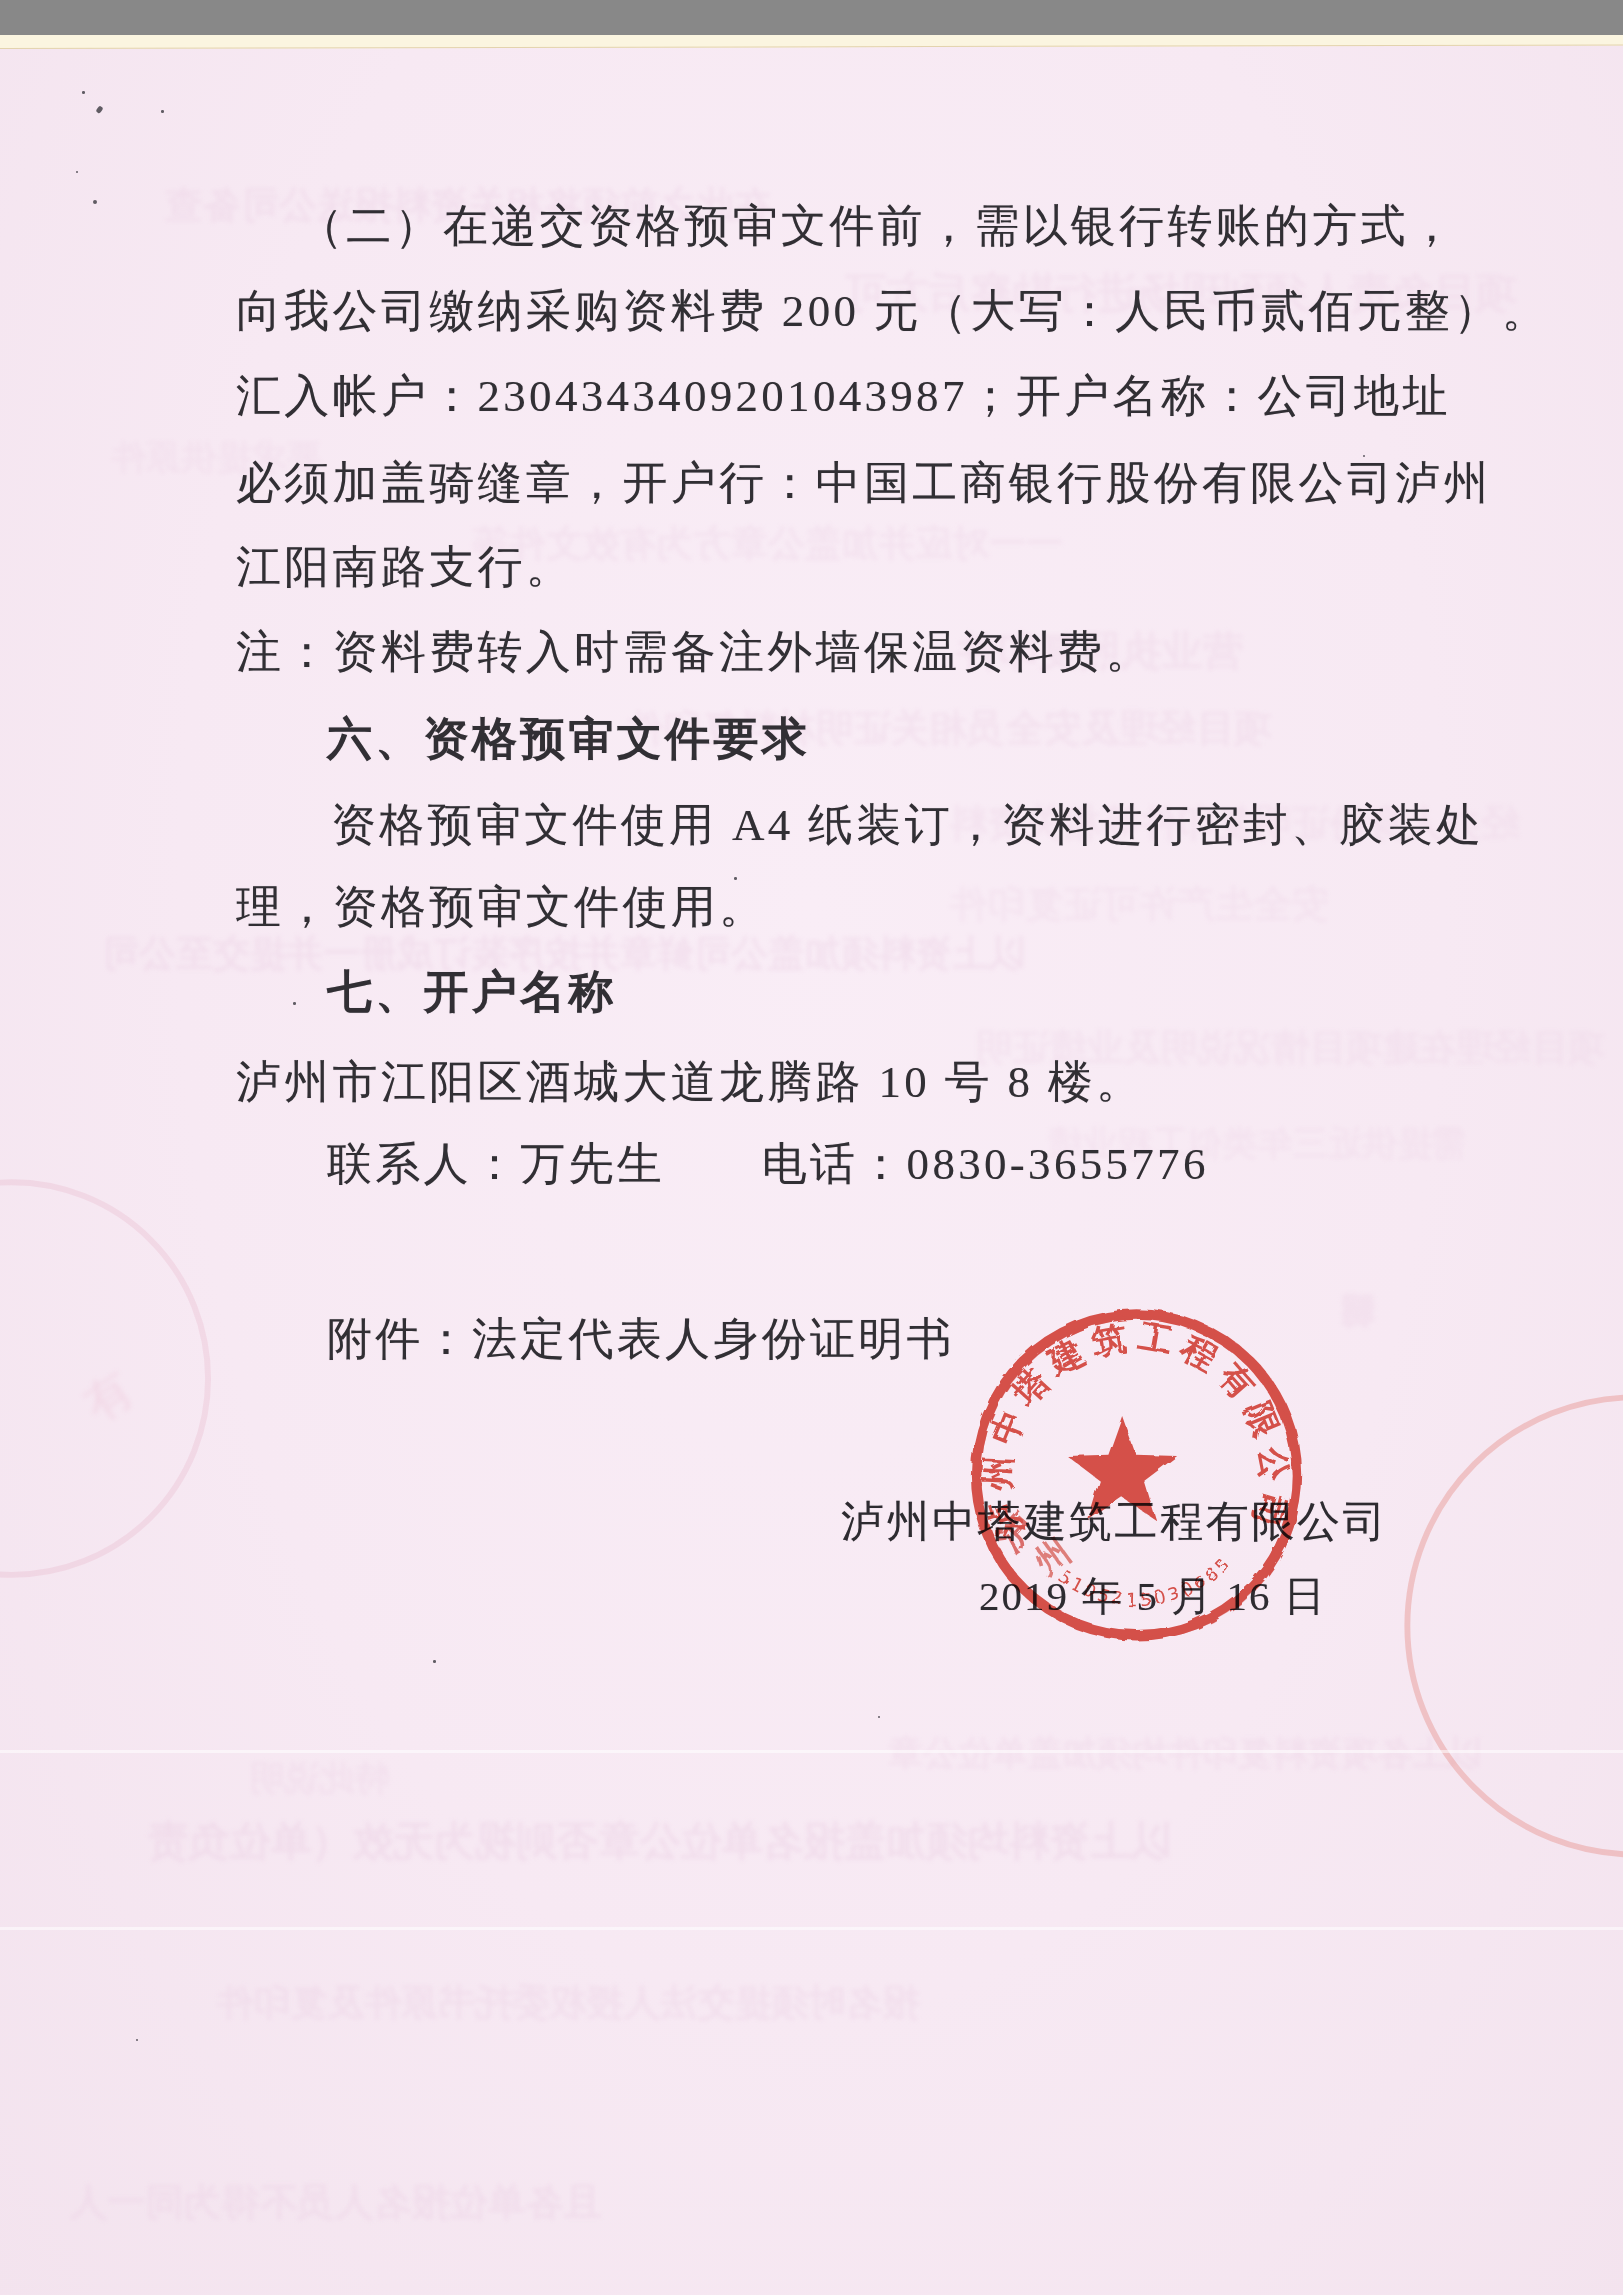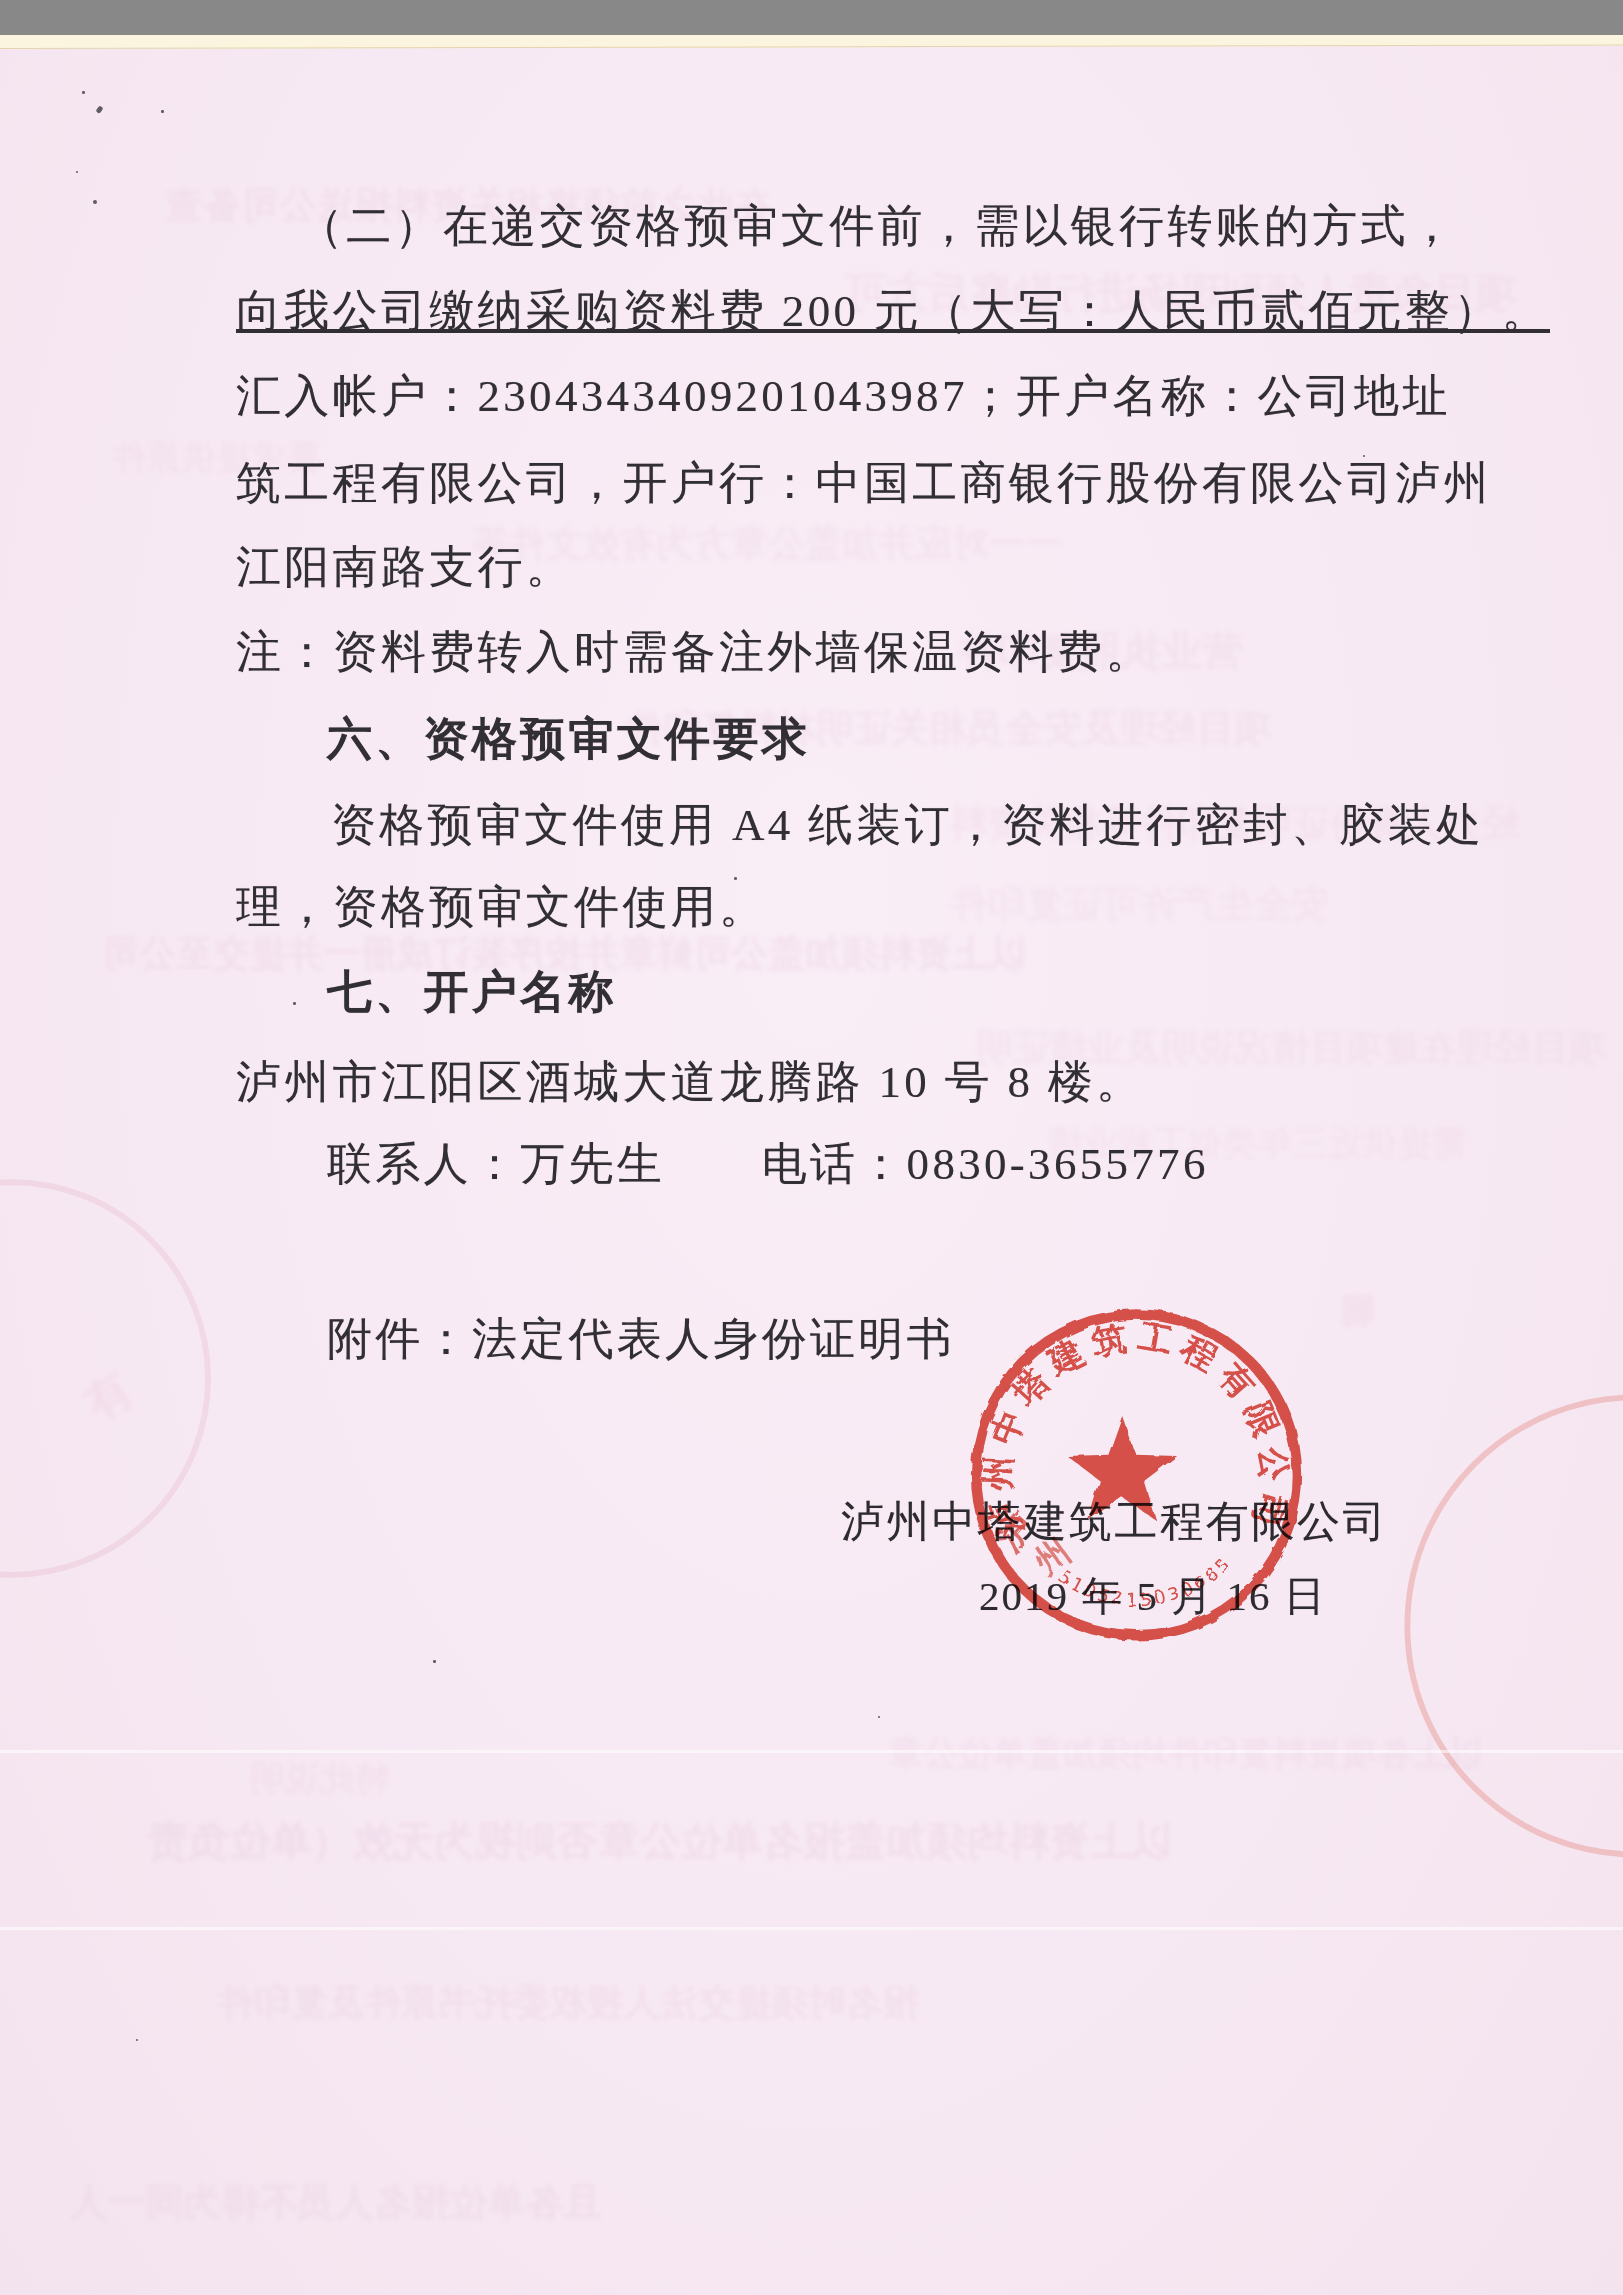--- a/index.html
+++ b/index.html
@@ -87,23 +87,23 @@
   <svg class="faint-svg" style="left:0;top:1113px;" width="458" height="524" viewBox="0 0 700 800">
     <circle cx="18" cy="352" r="300" fill="none" stroke="#dc8fae" stroke-width="9" opacity="0.18"></circle>
     <text x="150" y="420" font-size="72" fill="#e5a0bd" opacity="0.22" transform="rotate(-35 150 420)" style="filter:blur(4px);font-family:'Liberation Serif',serif;">有</text>
   </svg>
   <svg class="faint-svg" style="left:1342px;top:1342px;" width="281" height="524" viewBox="0 0 430 800">
     <circle cx="450" cy="380" r="350" fill="none" stroke="#e06054" stroke-width="9" opacity="0.28"></circle>
   </svg>
 
   <div>
     <span class="line" style="left:298px;top:166px;">（二）在递交资格预审文件前，需以银行转账的方式，</span>
-    <span class="line" style="left:236px;top:251px;text-decoration:underline;">向我公司缴纳采购资料费 200 元（大写：人民币贰佰元整）。</span>
+    <span class="line" style="left:236px;top:251px;">向我公司缴纳采购资料费 200 元（大写：人民币贰佰元整）。</span>
     <span class="line" style="left:236px;top:336px;">汇入帐户：2304343409201043987；开户名称：公司地址</span>
-    <span class="line" style="left:236px;top:423px;">筑工程有限公司，开户行：中国工商银行股份有限公司泸州</span>
+    <span class="line" style="left:236px;top:423px;">必须加盖骑缝章，开户行：中国工商银行股份有限公司泸州</span>
     <span class="line" style="left:236px;top:507px;">江阳南路支行。</span>
     <span class="line" style="left:236px;top:592px;">注：资料费转入时需备注外墙保温资料费。</span>
     <span class="line heading" style="left:327px;top:679px;">六、资格预审文件要求</span>
     <span class="line" style="left:331px;top:765px;">资格预审文件使用 A4 纸装订，资料进行密封、胶装处</span>
     <span class="line" style="left:236px;top:847px;">理，资格预审文件使用。</span>
     <span class="line heading" style="left:327px;top:932px;">七、开户名称</span>
     <span class="line" style="left:236px;top:1022px;text-align:right;">泸州市江阳区酒城大道龙腾路 10 号 8 楼。</span>
     <span class="line" style="left:327px;top:1104px;">联系人：万先生　　电话：0830-3655776</span>
     <span class="line" style="left:327px;top:1279px;">附件：法定代表人身份证明书</span>
 

